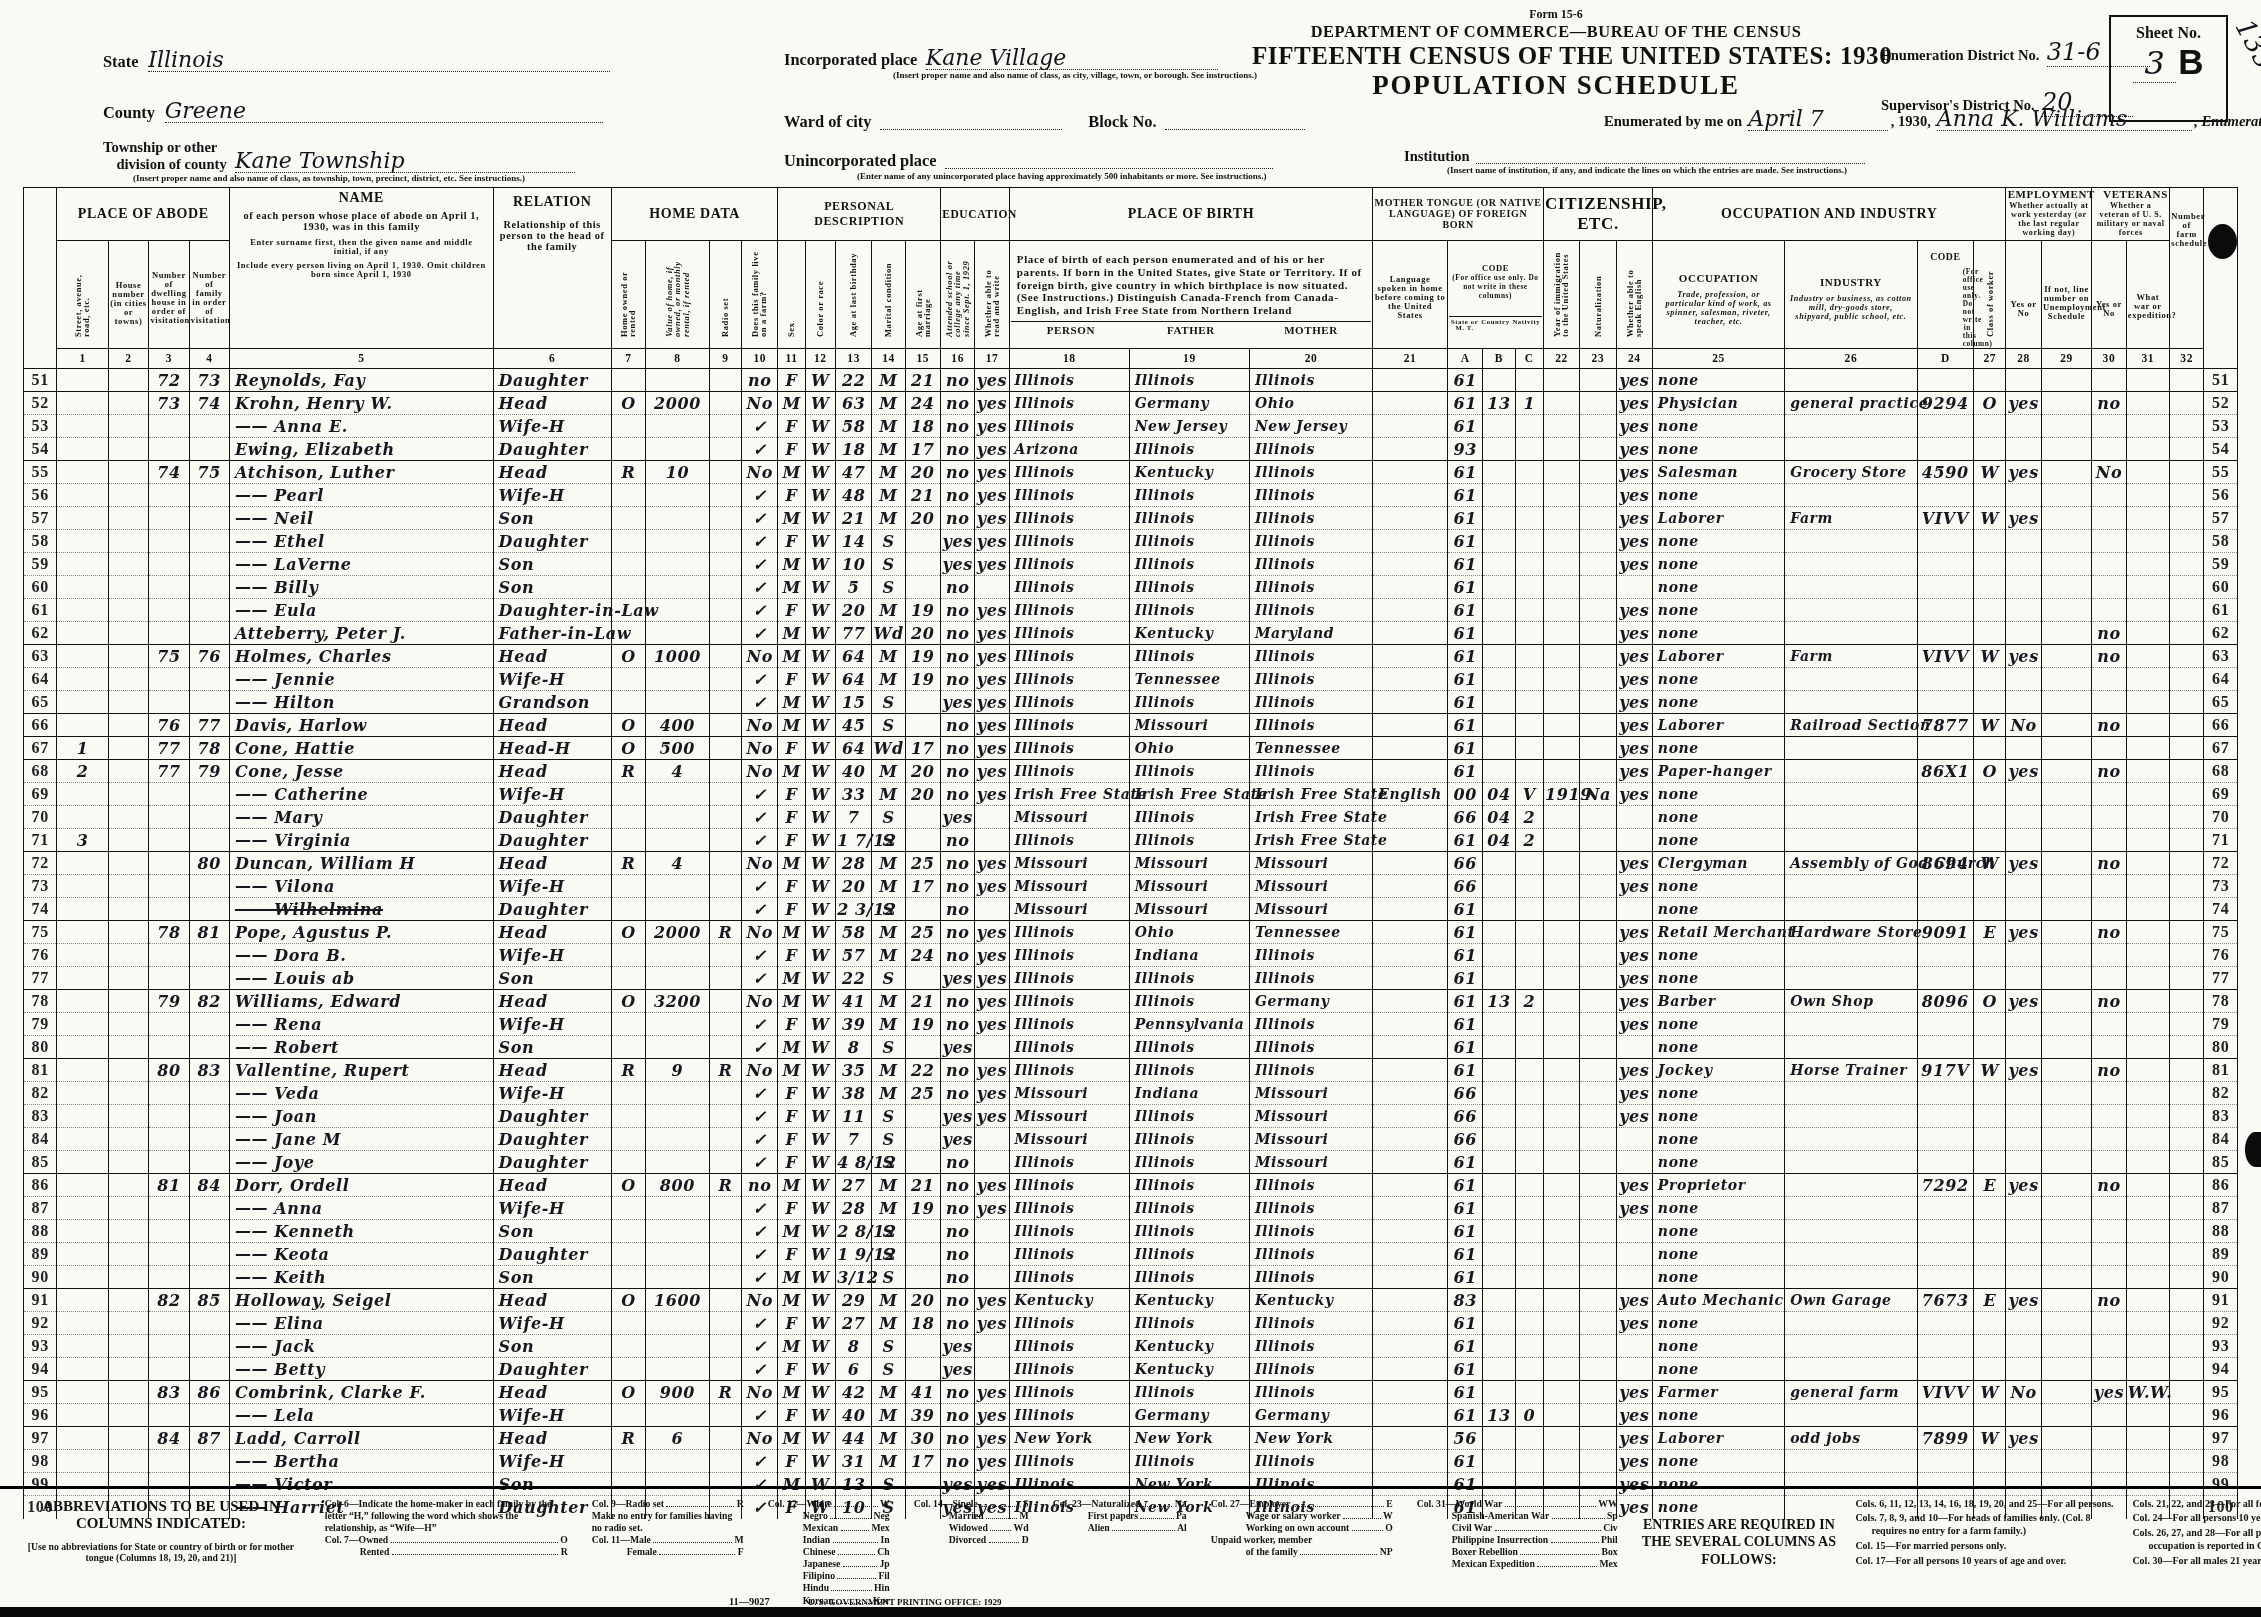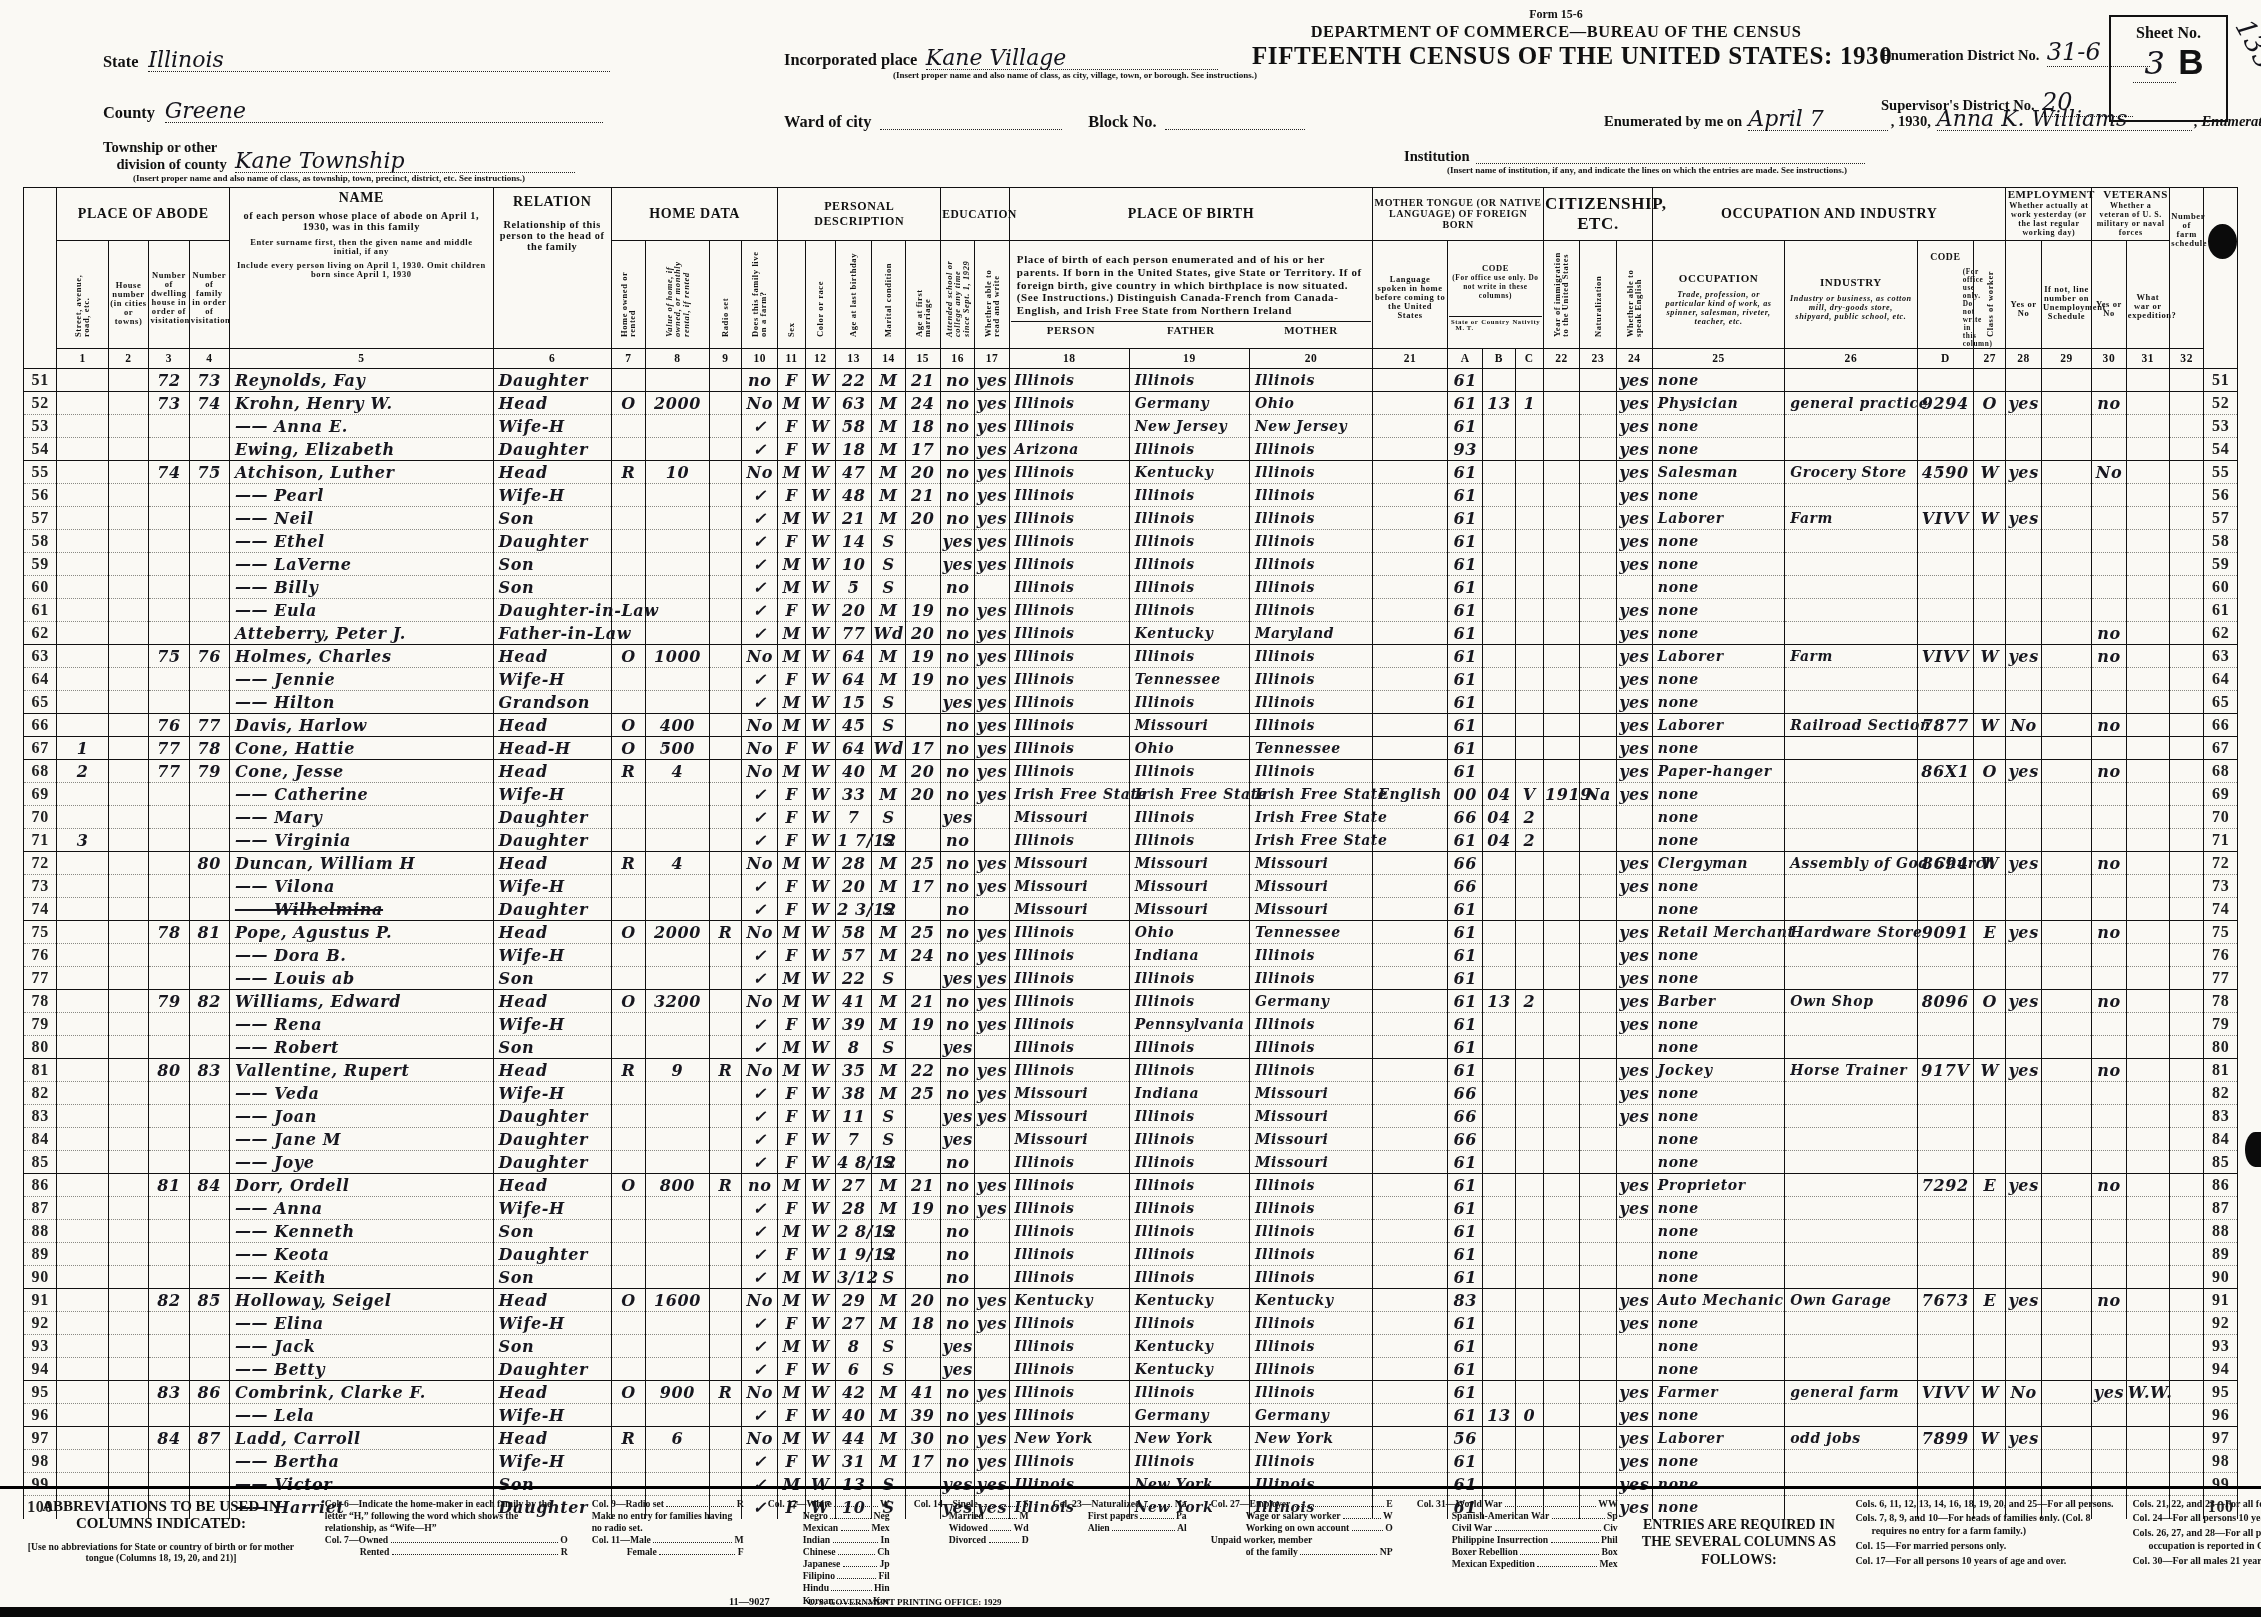--- a/index.html
+++ b/index.html
@@ -119,25 +119,31 @@
       <div class="note" style="margin-left:109px;">(Insert proper name and also name of class, as city, village, town, or borough.  See instructions.)</div>
     </div>
 
     <div class="fld" style="left:784px;top:112px;">
       <span class="lbl">Ward of city</span>
       <span class="uline" style="min-width:182px;margin-left:6px;">&nbsp;</span>
       <span class="lbl" style="margin-left:24px;">Block No.</span>
       <span class="uline" style="min-width:140px;margin-left:6px;">&nbsp;</span>
     </div>
 
+    <div class="fld" style="left:784px;top:151px;">
+      <span class="lbl">Unincorporated place</span>
+      <span class="uline" style="min-width:328px;margin-left:6px;">&nbsp;</span>
+      <div class="note" style="margin-left:73px;">(Enter name of any unincorporated place having approximately 500 inhabitants or more.  See instructions.)</div>
+    </div>
 
     <div class="fld ctr" style="left:1252px;top:7.3px;width:608px;">
       <div class="formno">Form 15-6</div>
       <div class="dept">DEPARTMENT OF COMMERCE—BUREAU OF THE CENSUS</div>
       <div class="census">FIFTEENTH CENSUS OF THE UNITED STATES:  1930</div>
+      <div class="popsched">POPULATION SCHEDULE</div>
     </div>
 
     <div class="fld" style="left:1404px;top:148px;">
       <span class="lbl2">Institution</span>
       <span class="uline" style="min-width:389px;margin-left:3.6px;">&nbsp;</span>
       <div class="note" style="margin-left:43px;">(Insert name of institution, if any, and indicate the lines on which the entries are made.  See instructions.)</div>
     </div>
 
     <div class="fld" style="left:1881px;top:38px;">
       <span class="lbl2">Enumeration District No.</span>

